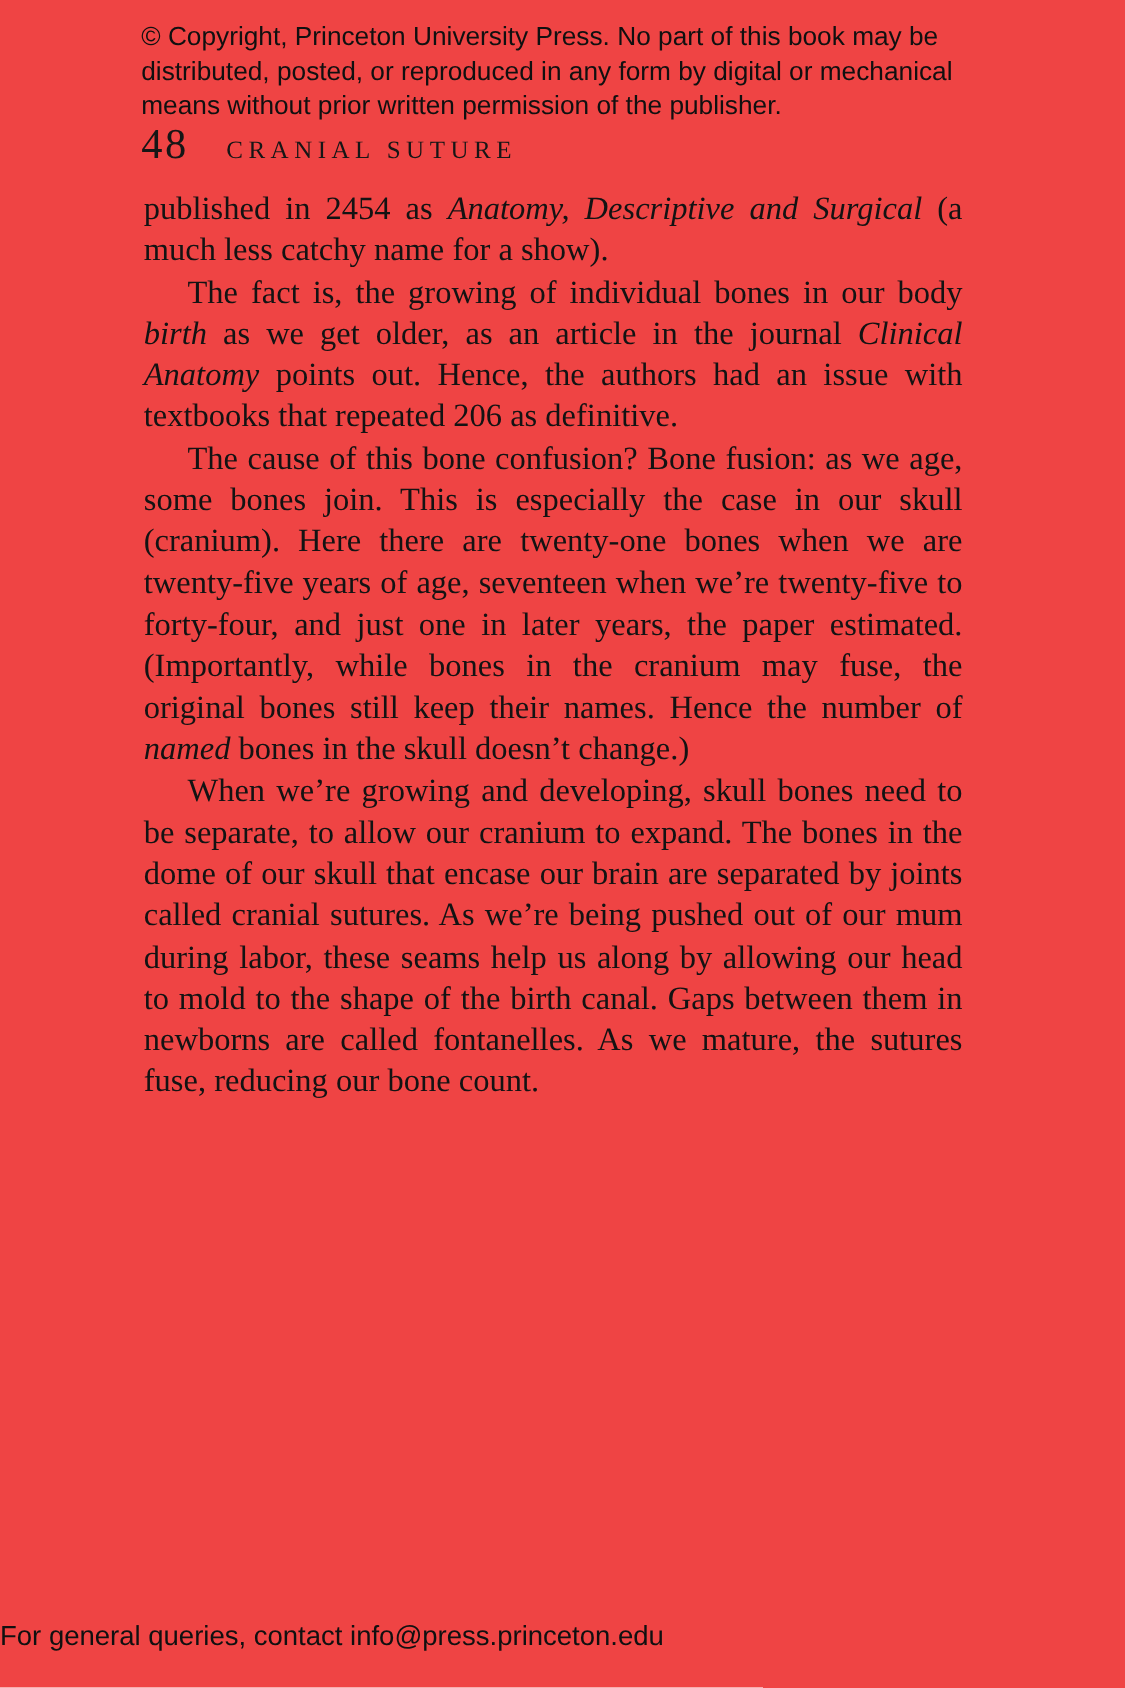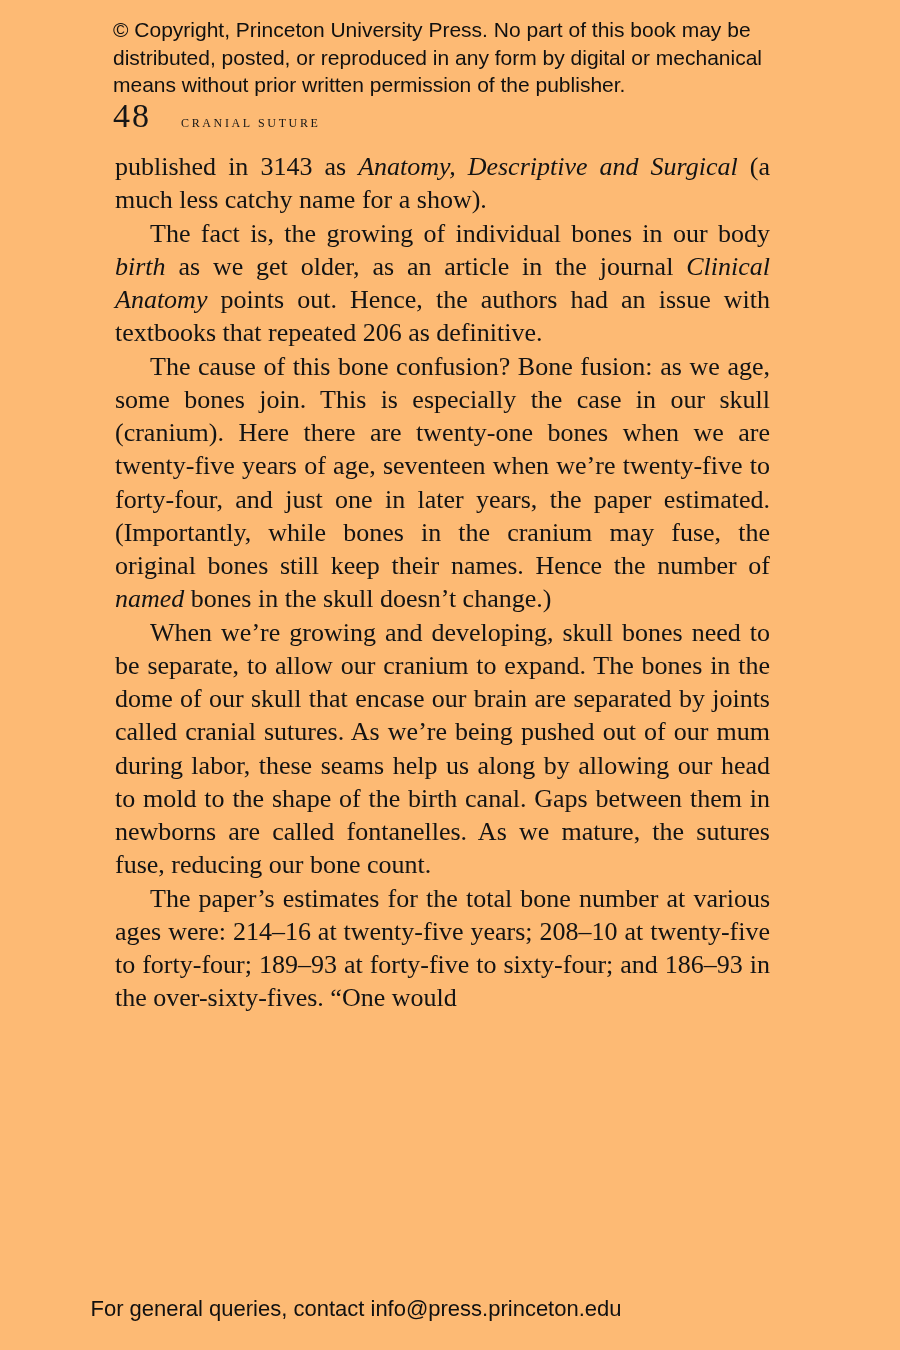--- a/index.html
+++ b/index.html
@@ -1,20 +1,20 @@
 <!DOCTYPE html>
 <html><head>
 <meta charset="utf-8">
 <style>
   html, body { margin: 0; padding: 0; background: #ffffff; }
   .page {
     position: relative;
     width: 900px;
     height: 1350px;
-    background: #fdba74;
+    background: #ef4444;
     color: #141414;
     overflow: hidden;
   }
   .copyright {
     position: absolute;
     left: 113px;
     top: 16px;
     width: 710px;
     font-family: "Liberation Sans", sans-serif;
     font-size: 21px;
@@ -29,21 +29,21 @@
     width: 680px;
     font-family: "Liberation Serif", serif;
     color: #161616;
     white-space: nowrap;
   }
   .running-head .pagenum {
     font-size: 34px;
     letter-spacing: 2px;
   }
   .running-head .title {
-    font-size: 12px;
+    font-size: 20px;
     letter-spacing: 0.22em;
     margin-left: 26px;
   }
   .body-text {
     position: absolute;
     left: 115px;
     top: 150px;
     width: 655px;
     font-family: "Liberation Serif", serif;
     font-size: 26px;
@@ -56,43 +56,42 @@
     padding: 0;
     text-indent: 0;
   }
   .body-text p.indent { text-indent: 35px; }
   .body-text em { font-style: italic; }
   .footer {
     position: absolute;
     left: 0;
     top: 1296px;
     width: 712px;
-    text-align: center;
+    text-align: left;
     font-family: "Liberation Sans", sans-serif;
     font-size: 22px;
     color: #101010;
   }
 </style>
 </head>
 <body>
 
 <div class="page">
 
   <div class="copyright">© Copyright, Princeton University Press. No part of this book may be
 distributed, posted, or reproduced in any form by digital or mechanical
 means without prior written permission of the publisher.</div>
 
   <div class="running-head">
     <span class="pagenum">48</span>
     <span class="title">CRANIAL SUTURE</span>
   </div>
 
   <div class="body-text">
-      <p class=""><span>published in 3143 as </span><em>Anatomy, Descriptive and Surgical</em><span> (a much less catchy name for a show).</span></p>
+      <p class=""><span>published in 2454 as </span><em>Anatomy, Descriptive and Surgical</em><span> (a much less catchy name for a show).</span></p>
       <p class="indent"><span>The fact is, the growing of individual bones in our body </span><em>birth</em><span> as we get older, as an article in the journal </span><em>Clinical Anatomy</em><span> points out. Hence, the authors had an issue with textbooks that repeated 206 as definitive.</span></p>
       <p class="indent"><span>The cause of this bone confusion? Bone fusion: as we age, some bones join. This is especially the case in our skull (cranium). Here there are twenty-one bones when we are twenty-five years of age, seventeen when we’re twenty-five to forty-four, and just one in later years, the paper estimated. (Importantly, while bones in the cranium may fuse, the original bones still keep their names. Hence the number of </span><em>named</em><span> bones in the skull doesn’t change.)</span></p>
       <p class="indent"><span>When we’re growing and developing, skull bones need to be separate, to allow our cranium to expand. The bones in the dome of our skull that encase our brain are separated by joints called cranial sutures. As we’re being pushed out of our mum during labor, these seams help us along by allowing our head to mold to the shape of the birth canal. Gaps between them in newborns are called fontanelles. As we mature, the sutures fuse, reducing our bone count.</span></p>
-      <p class="indent"><span>The paper’s estimates for the total bone number at various ages were: 214–16 at twenty-five years; 208–10 at twenty-five to forty-four; 189–93 at forty-five to sixty-four; and 186–93 in the over-sixty-fives. “One would</span></p>
     </div>
 
   <div class="footer">For general queries, contact info@press.princeton.edu</div>
 
 </div>
 
 </body></html>

